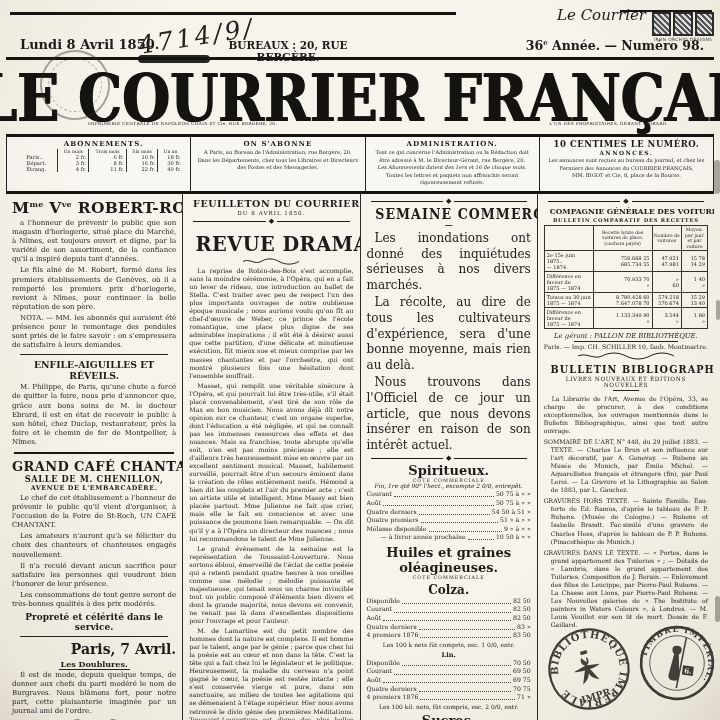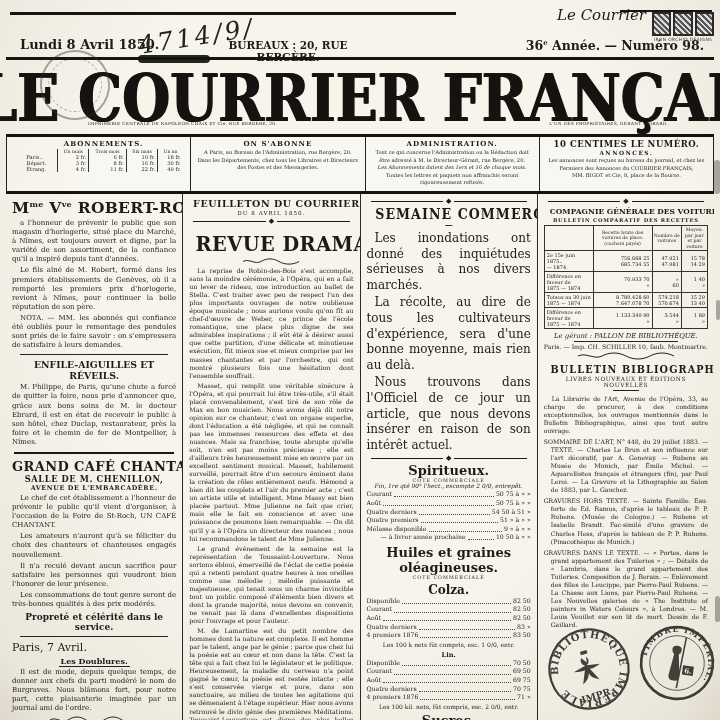--- a/index.html
+++ b/index.html
@@ -55,21 +55,21 @@
   .div span{font-size:7px;padding:0 3px;line-height:4px;}
   .squig{display:block;margin:2px auto;}
   
   .t-robert{font-size:15.5px;font-weight:bold;white-space:nowrap;text-align:center;margin:2px 0 2px;letter-spacing:.3px;}
   .t-robert sup{font-size:8px;}
   .t-enfile{font-size:9.3px;font-weight:bold;text-align:center;margin:2px 0;}
   .t-cafe{font-size:13px;font-weight:bold;text-align:center;white-space:nowrap;letter-spacing:.4px;margin-top:3px;}
   .t-cafe2{font-size:8.3px;font-weight:bold;text-align:center;letter-spacing:.6px;}
   .t-cafe3{font-size:6.4px;font-weight:bold;text-align:center;letter-spacing:.6px;margin-bottom:2px;}
   .motto{font-size:9px;font-weight:bold;text-align:center;margin:3px 0;}
-  .dateline{font-size:11px;font-weight:normal;text-align:left;margin:4px 0 2px;}
+  .dateline{font-size:14px;font-weight:bold;text-align:right;margin:4px 0 2px;}
   .t-doub{font-size:8px;font-weight:bold;text-align:center;margin:2px 0;}
   .t-doub span{border-bottom:1px solid #222;padding:0 2px;}
   
   .t-feu{font-size:10px;font-weight:bold;text-align:center;letter-spacing:.6px;margin-top:2px;white-space:nowrap;transform:scaleX(.95);}
   .t-feu2{font-size:5.6px;text-align:center;letter-spacing:1px;margin:1px 0 2px;}
   .t-revue{font-size:21px;font-weight:bold;text-align:center;letter-spacing:.5px;margin:8px 0 2px;white-space:nowrap;transform:scaleX(.92);}
   
   .t-sem{font-size:14px;font-weight:bold;text-align:center;letter-spacing:1.2px;margin:3px 0 0;white-space:nowrap;transform:scaleX(.9);}
   .sem-dash{text-align:center;font-weight:bold;font-size:8px;line-height:5px;margin-bottom:4px;}
   .mh{font-size:13px;font-weight:bold;text-align:center;margin-top:3px;}
@@ -189,21 +189,21 @@
       <div class="ib-txt">MM. BIGOT et Cie, 8, place de la Bourse.</div>
     </div>
   </div>
 
   <div class="cols">
 
     <div class="col c1">
       <div class="t-robert"><span>M</span><sup>me</sup><span> V</span><sup>ve</sup><span> ROBERT-ROCHE</span></div>
       <p class="p">a l'honneur de prévenir le public que son magasin d'horlogerie, situé place du Marché, à Nîmes, est toujours ouvert et digne, par la variété de son assortiment, de la confiance qu'il a inspiré depuis tant d'années.</p>
       <p class="p">Le fils aîné de M. Robert, formé dans les premiers établissements de Genèves, où il a remporté les premiers prix d'horlogerie, revient à Nîmes, pour continuer la belle réputation de son père.</p>
-      <p class="p">NOTA. — MM. les abonnés qui confiance été oubliés pour le remontage des pendules sont priés de le faire savoir : on s'empressera de satisfaire à leurs demandes.</p>
+      <p class="p">NOTA. — MM. les abonnés qui auraient été présence pour le remontage des pendules sont priés de le faire savoir : on s'empressera de satisfaire à leurs demandes.</p>
       <div class="hr"></div>
       <div class="t-enfile">ENFILE-AIGUILLES ET RÉVEILS.</div>
       <p class="p">M. Philippe, de Paris, qu'une chute a forcé de quitter la foire, nous prie d'annoncer que, grâce aux bons soins de M. le docteur Ebrard, il est en état de recevoir le public à son hôtel, chez Duclap, restaurateur, près la foire et le chemin de fer de Montpellier, à Nîmes.</p>
       <div class="hr2"></div>
       <div class="t-cafe">GRAND CAFÉ CHANTANT,</div>
       <div class="t-cafe2">SALLE DE M. CHENILLON,</div>
       <div class="t-cafe3">AVENUE DE L'EMBARCADÈRE.</div>
       <p class="p">Le chef de cet établissement a l'honneur de prévenir le public qu'il vient d'organiser, à l'occasion de la Foire de St-Roch, UN CAFÉ CHANTANT.</p>
       <p class="p">Les amateurs n'auront qu'à se féliciter du choix des chanteurs et chanteuses engagés nouvellement.</p>
       <p class="p">Il n'a reculé devant aucun sacrifice pour satisfaire les personnes qui voudront bien l'honorer de leur présence.</p>

